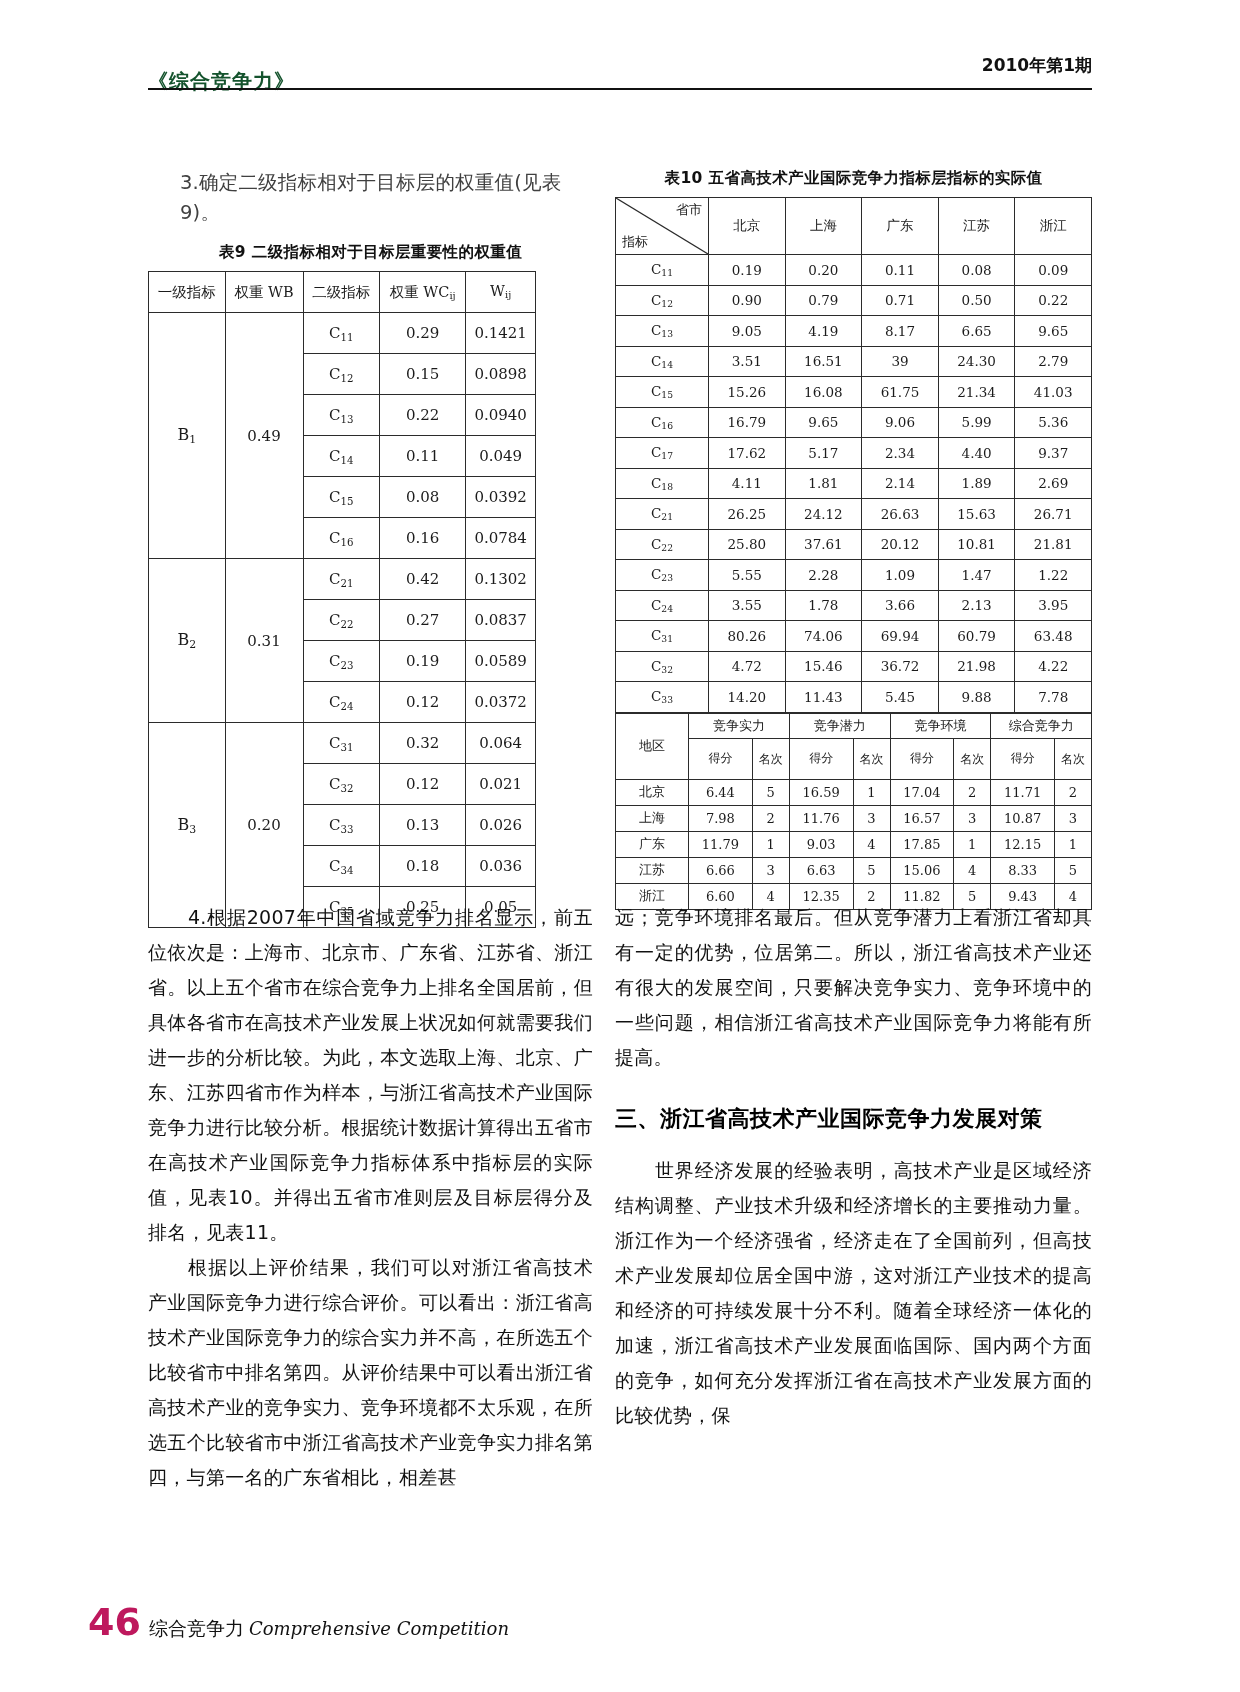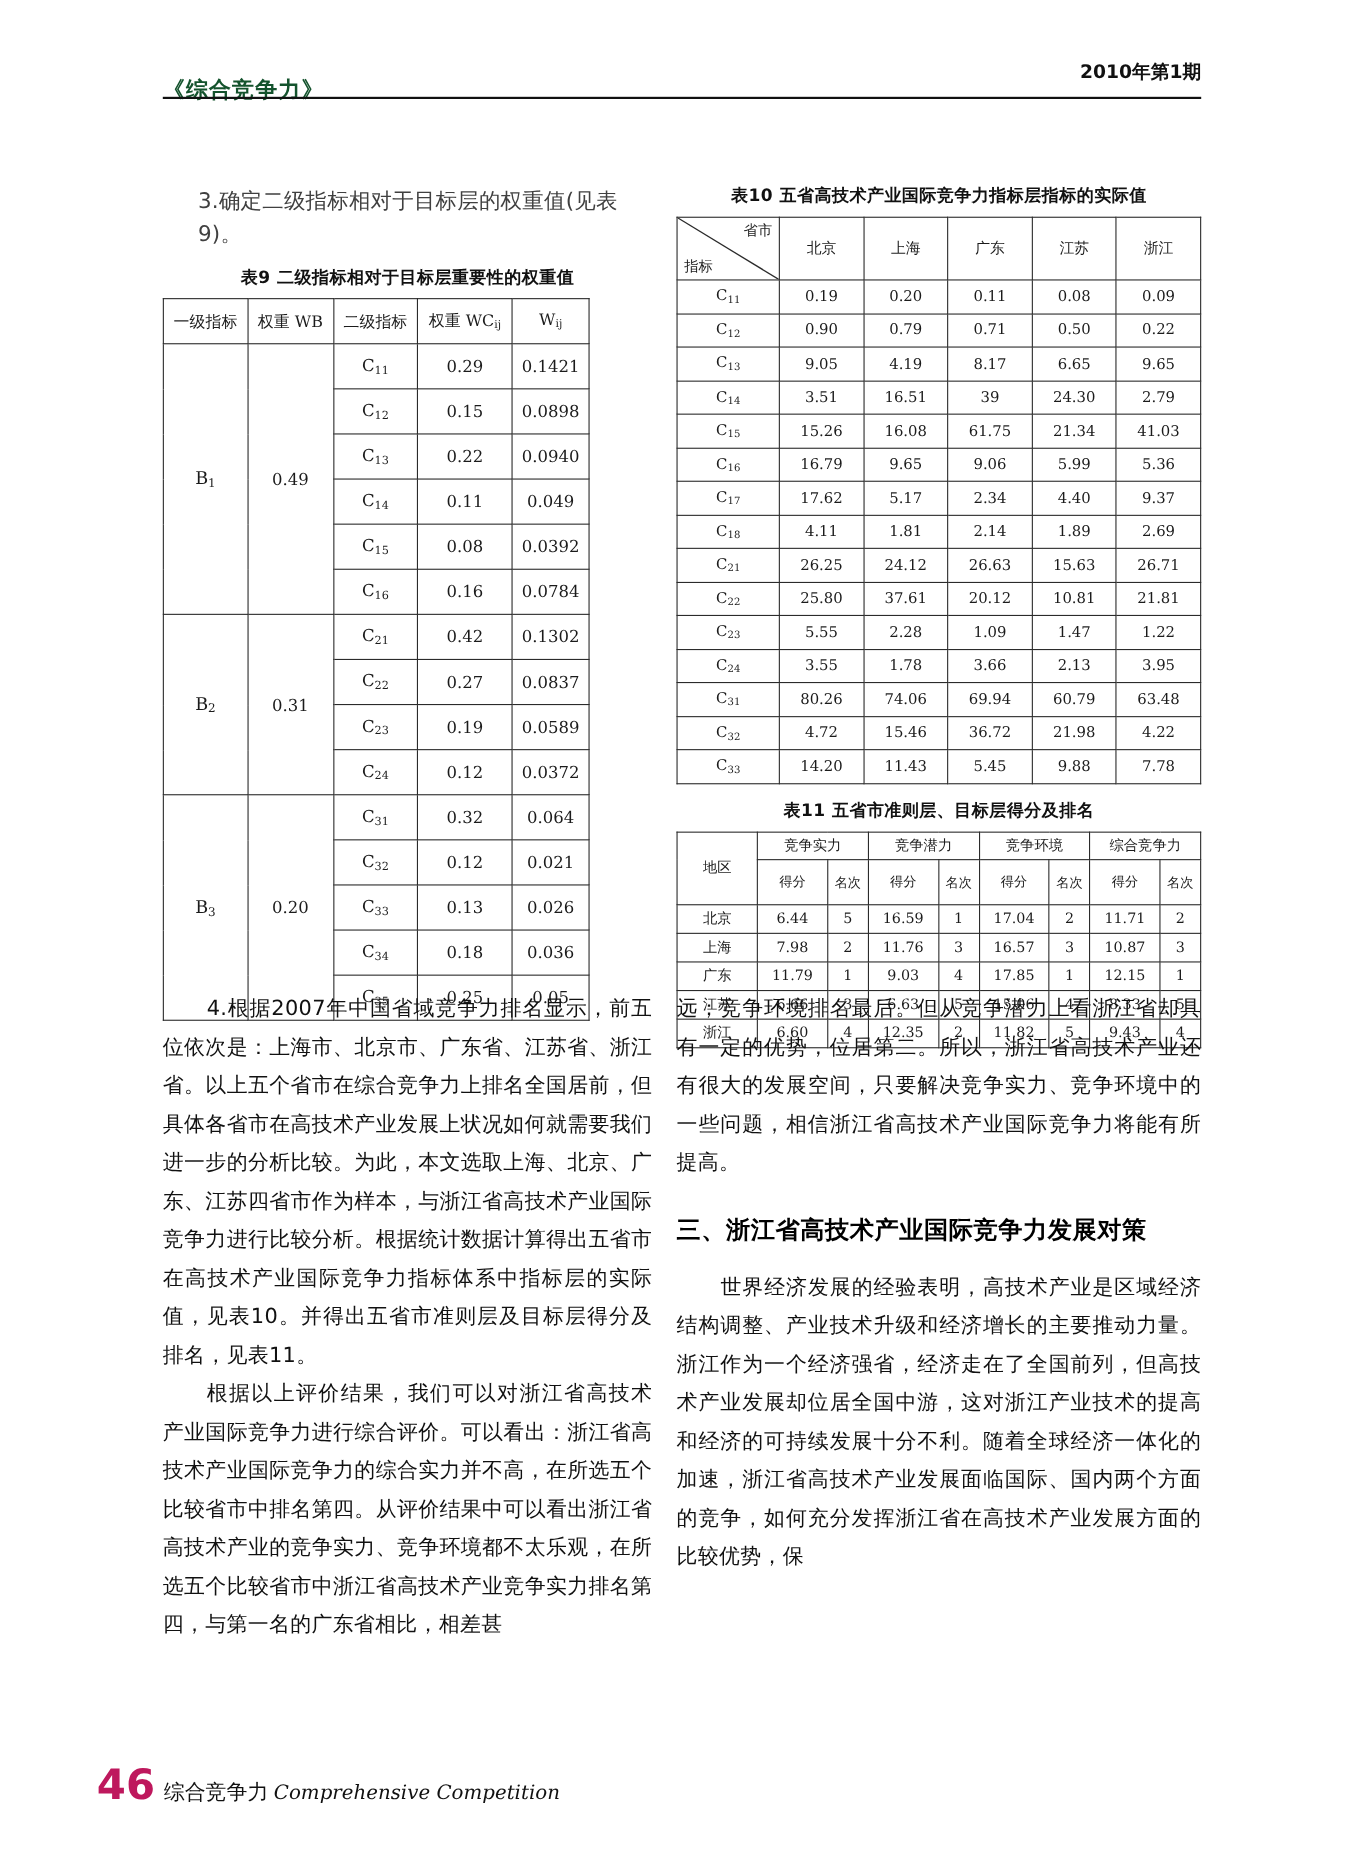--- a/index.html
+++ b/index.html
@@ -454,21 +454,20 @@
           <td>C<span class="sub">33</span></td>
           <td>14.20</td>
           <td>11.43</td>
           <td>5.45</td>
           <td>9.88</td>
           <td>7.78</td>
         </tr>
       </tbody>
   </table>
 
-  <div class="tbl-caption" style="margin-top:14px;">表11   五省市准则层、目标层得分及排名</div>
   <table class="grid" id="table11">
     <thead>
       <tr>
         <th class="grp" rowspan="2" style="width:70px;">地区</th>
         <th class="grp" colspan="2">竞争实力</th>
         <th class="grp" colspan="2">竞争潜力</th>
         <th class="grp" colspan="2">竞争环境</th>
         <th class="grp" colspan="2">综合竞争力</th>
       </tr>
       <tr id="t11subrow">

